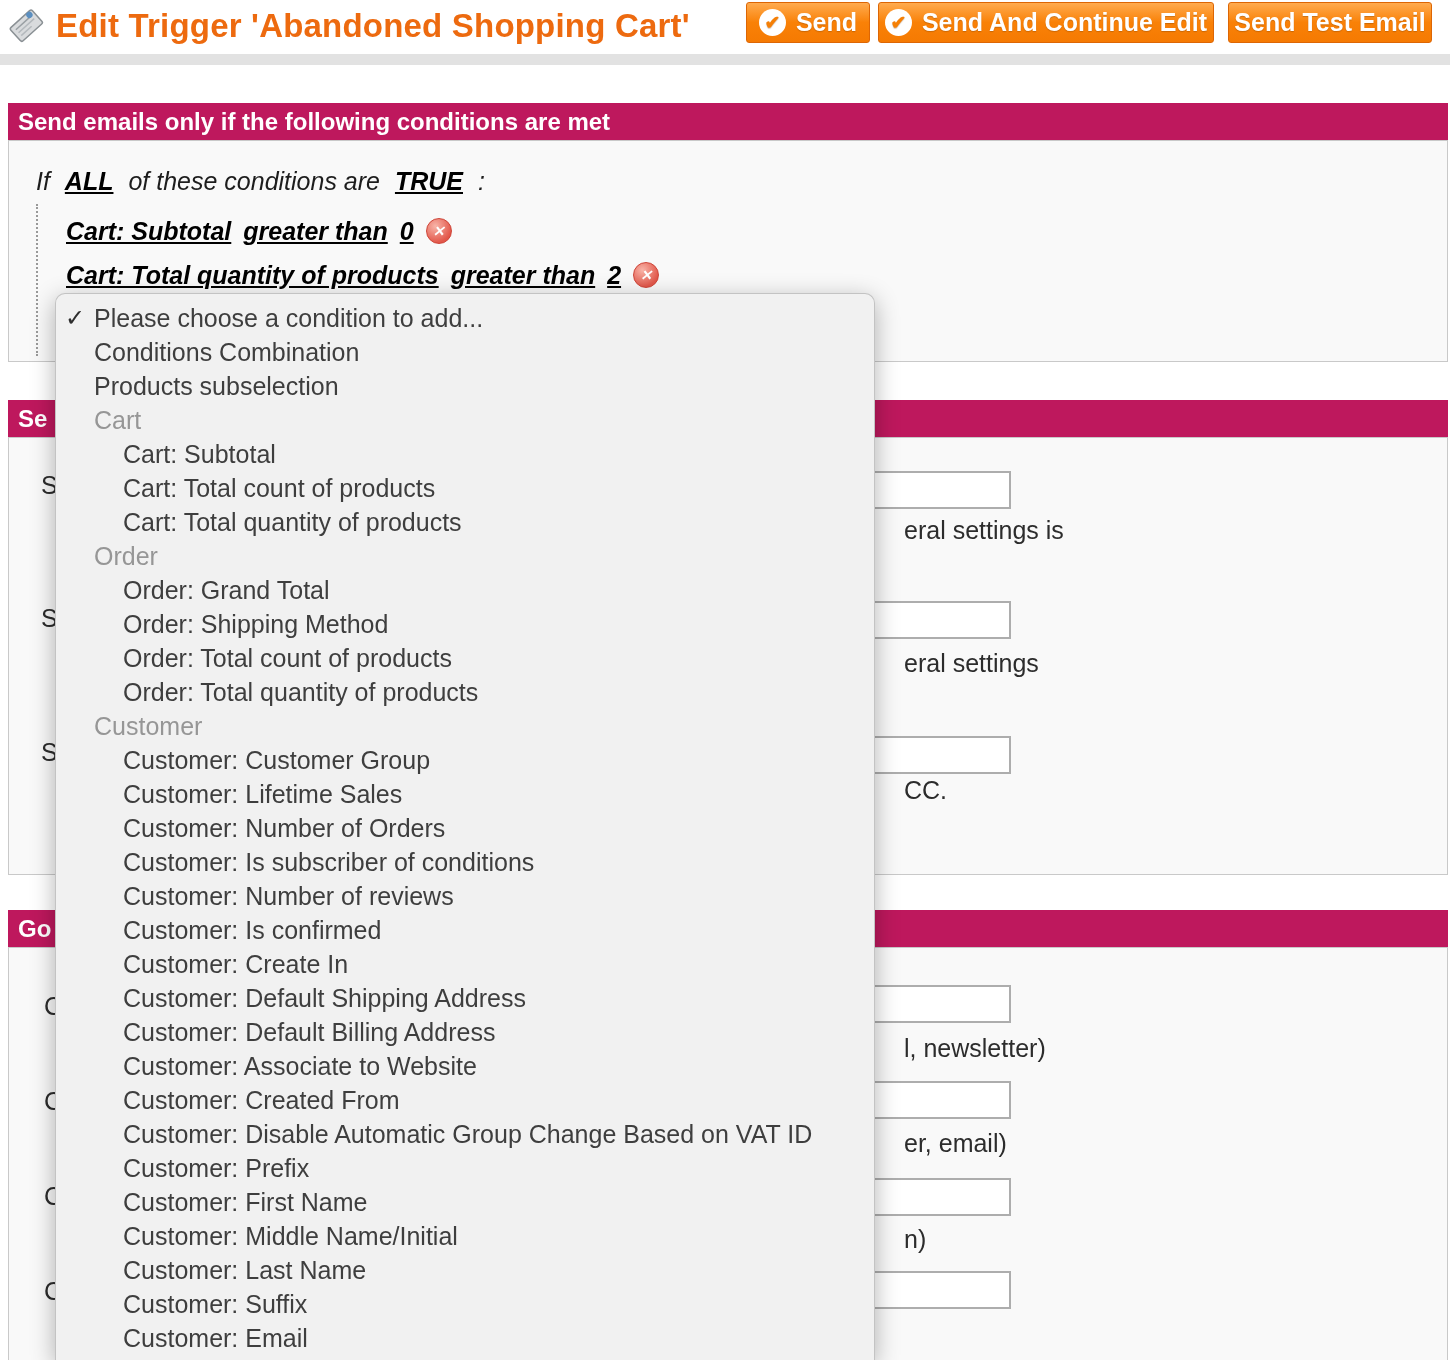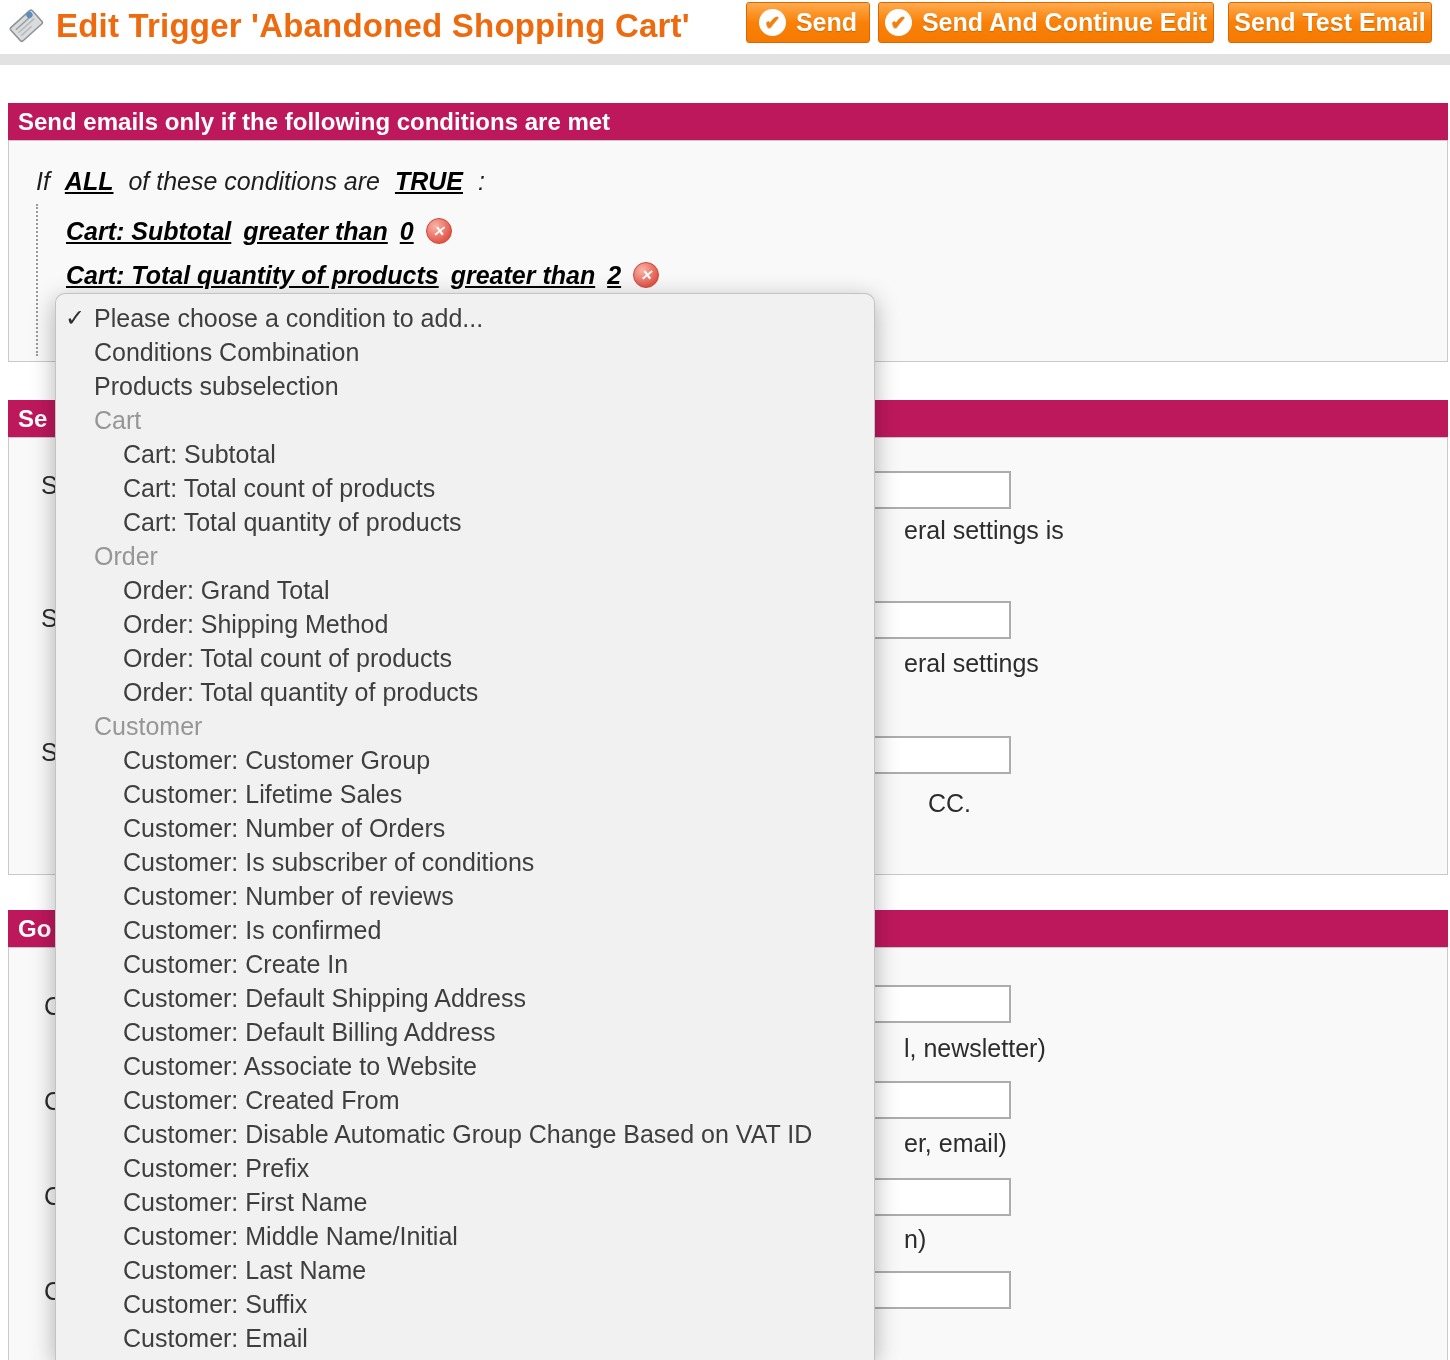--- a/index.html
+++ b/index.html
@@ -152,21 +152,21 @@
   <span class="frag-label" style="left:32px; top:33px;">S</span>
   <input class="text-input" style="left: 612px; top: 33px;" value="">
   <span class="note-frag" style="left:867px; top:78px;">eral settings is</span>
 
   <span class="frag-label" style="left:32px; top:166px;">S</span>
   <input class="text-input" style="left: 612px; top: 163px;" value="">
   <span class="note-frag" style="left:867px; top:211px;">eral settings</span>
 
   <span class="frag-label" style="left:32px; top:300px;">S</span>
   <input class="text-input" style="left: 612px; top: 298px;" value="">
-  <span class="note-frag" style="left:867px; top:351px;margin-left:24px;">CC.</span>
+  <span class="note-frag" style="left:867px; top:338px;">CC.</span>
 </div>
 
 <div class="sec-header" id="sec3-header">
   <span>Go</span>
 </div>
 <div class="sec-panel" id="sec3-panel">
   <span class="frag-label" style="left:35px; top:44px;">C</span>
   <input class="text-input" style="left: 612px; top: 37px;" value="">
   <span class="note-frag" style="left:867px; top:86px;">l, newsletter)</span>
 

